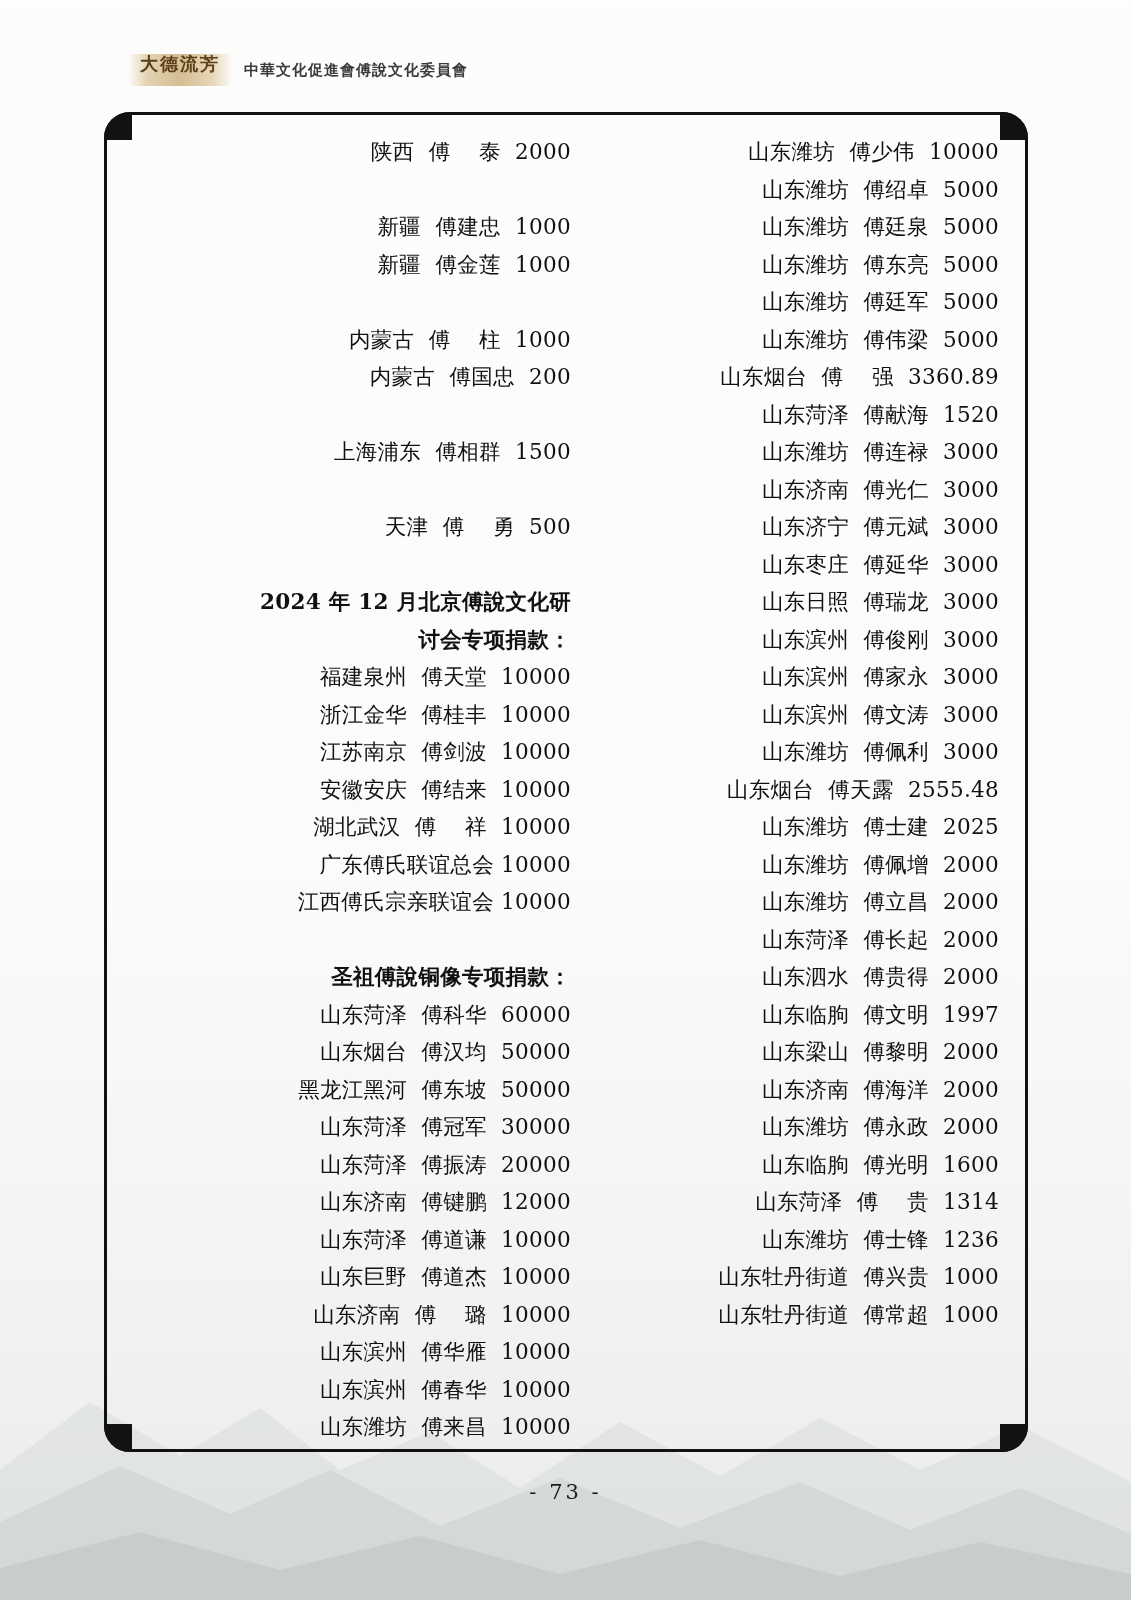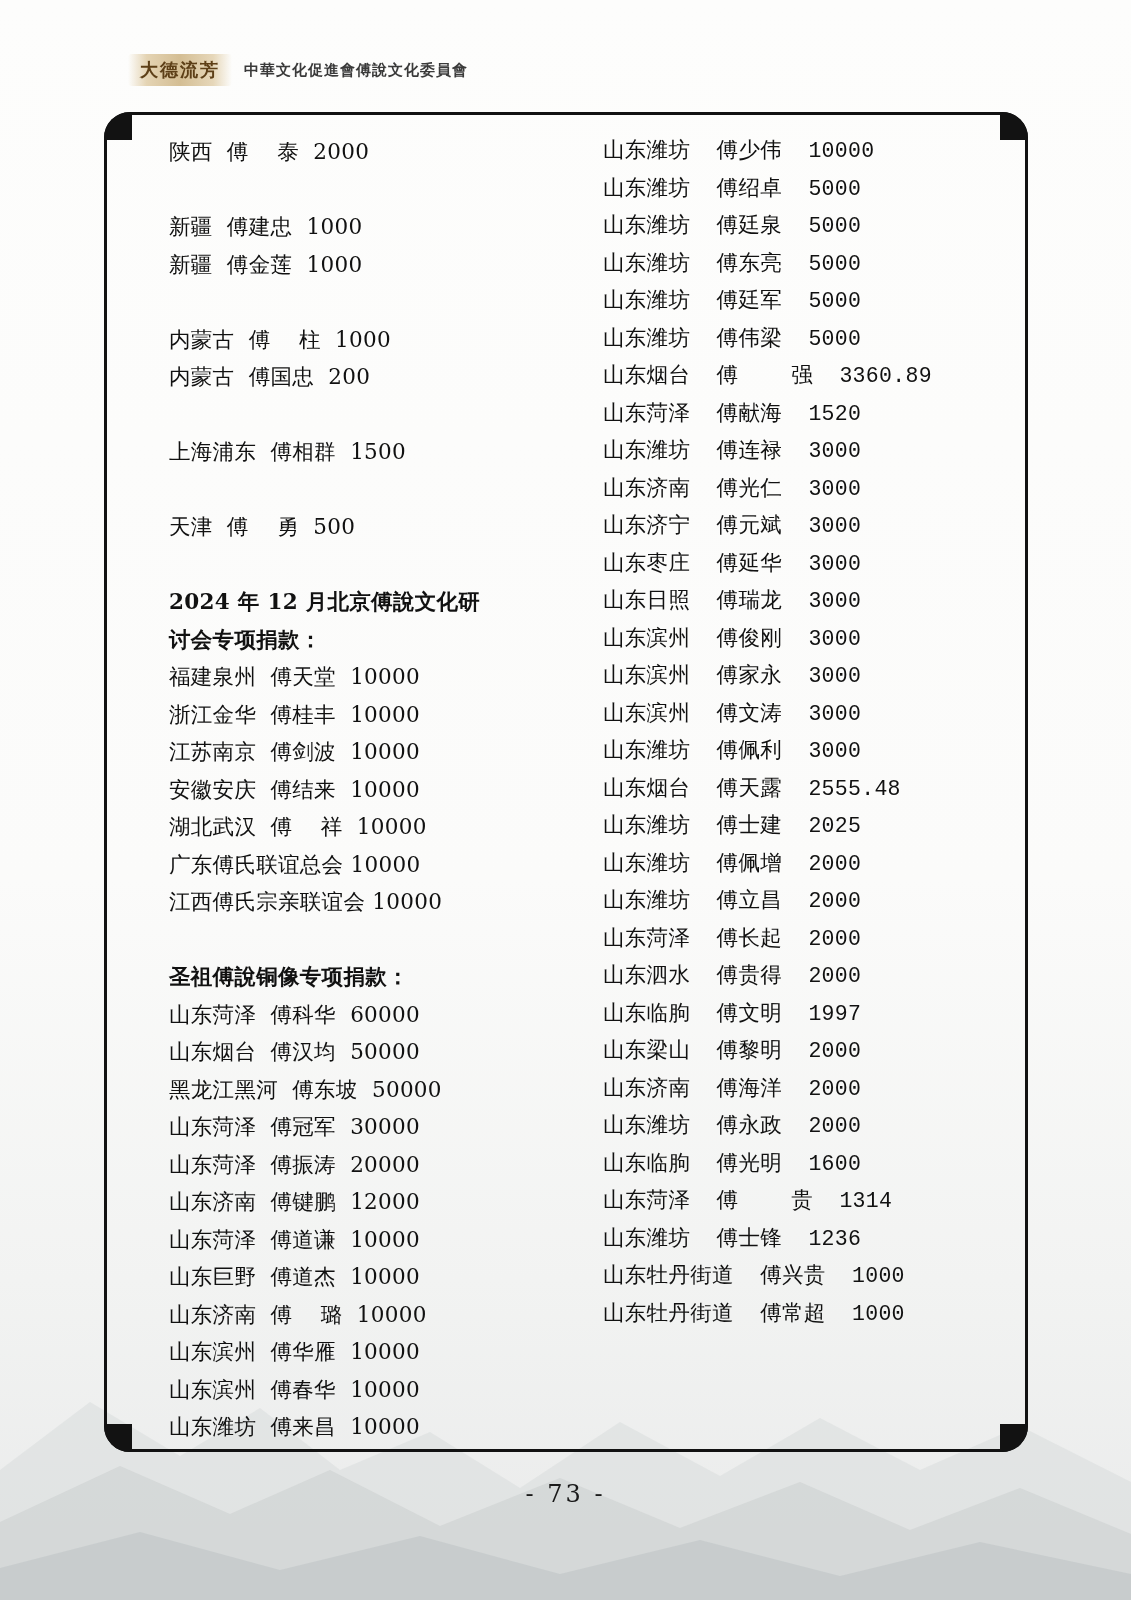--- a/index.html
+++ b/index.html
@@ -34,21 +34,21 @@
     left: 128px;
     display: flex;
     align-items: center;
     gap: 12px;
   }
   .seal {
     position: relative;
     width: 104px;
     height: 36px;
     display: flex;
-    align-items: center;
+    align-items: flex-start;
     justify-content: center;
     color: #7d5a22;
     font-size: 18px;
     letter-spacing: 2px;
     font-family: "DejaVu Serif", "Liberation Serif", serif;
     font-weight: 700;
   }
   .seal::before {
     content: "";
     position: absolute;
@@ -89,27 +89,28 @@
   .fc-br { right: -3px; bottom: -3px; border-radius: 0 0 26px 0; }
 
   .columns {
     position: absolute;
     top: 18px;
     left: 36px;
     right: 26px;
     bottom: 14px;
     display: flex;
     gap: 0;
+    text-align: right;
   }
   .col {
     width: 50%;
     box-sizing: border-box;
   }
   .col-left { padding-left: 26px; }
-  .col-right { padding-left: 32px; font-family: Liberation Mono, monospace; }
+  .col-right { padding-left: 32px; }
 
   .line {
     font-size: 21.5px;
     line-height: 37.5px;
     color: #111111;
     white-space: pre;
     letter-spacing: .3px;
   }
   .line.bold {
     font-weight: 700;
@@ -117,21 +118,21 @@
   .line.blank {
     color: transparent;
   }
 
   
   .folio {
     position: absolute;
     left: 0; right: 0;
     top: 1480px;
     text-align: center;
-    font-size: 24px;
+    font-size: 21px;
     color: #1a1a1a;
     letter-spacing: 3px;
   }
 </style>
 </head>
 <body>
 
 <div class="page">
 
   <div class="mountains">

